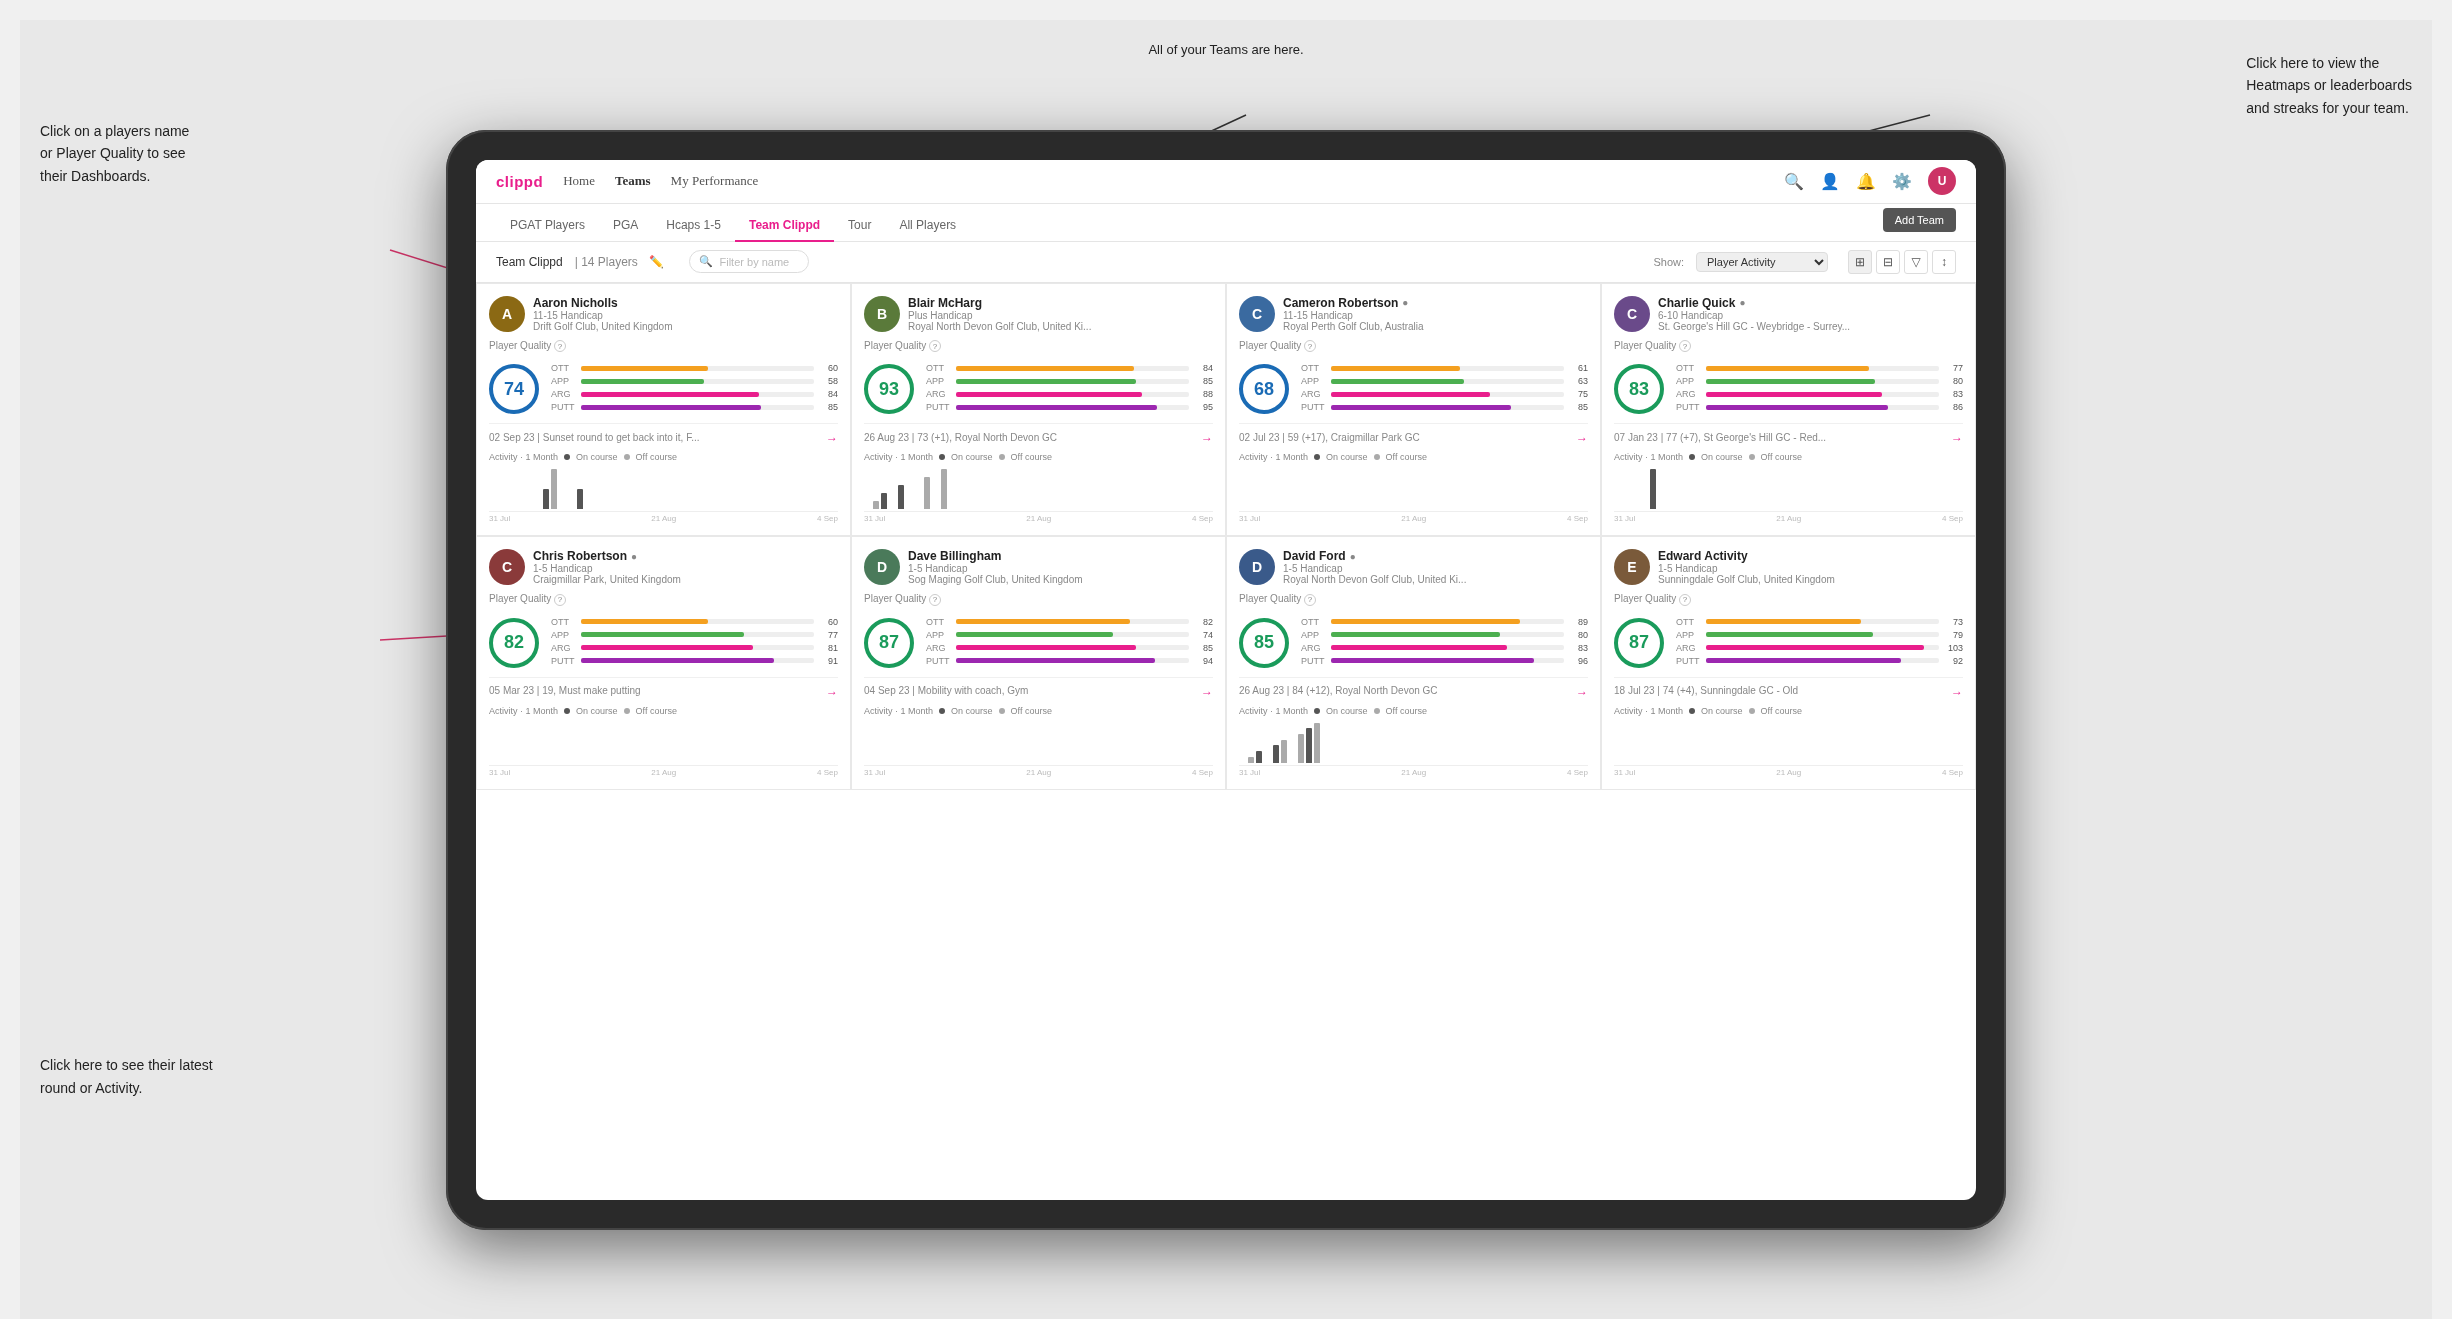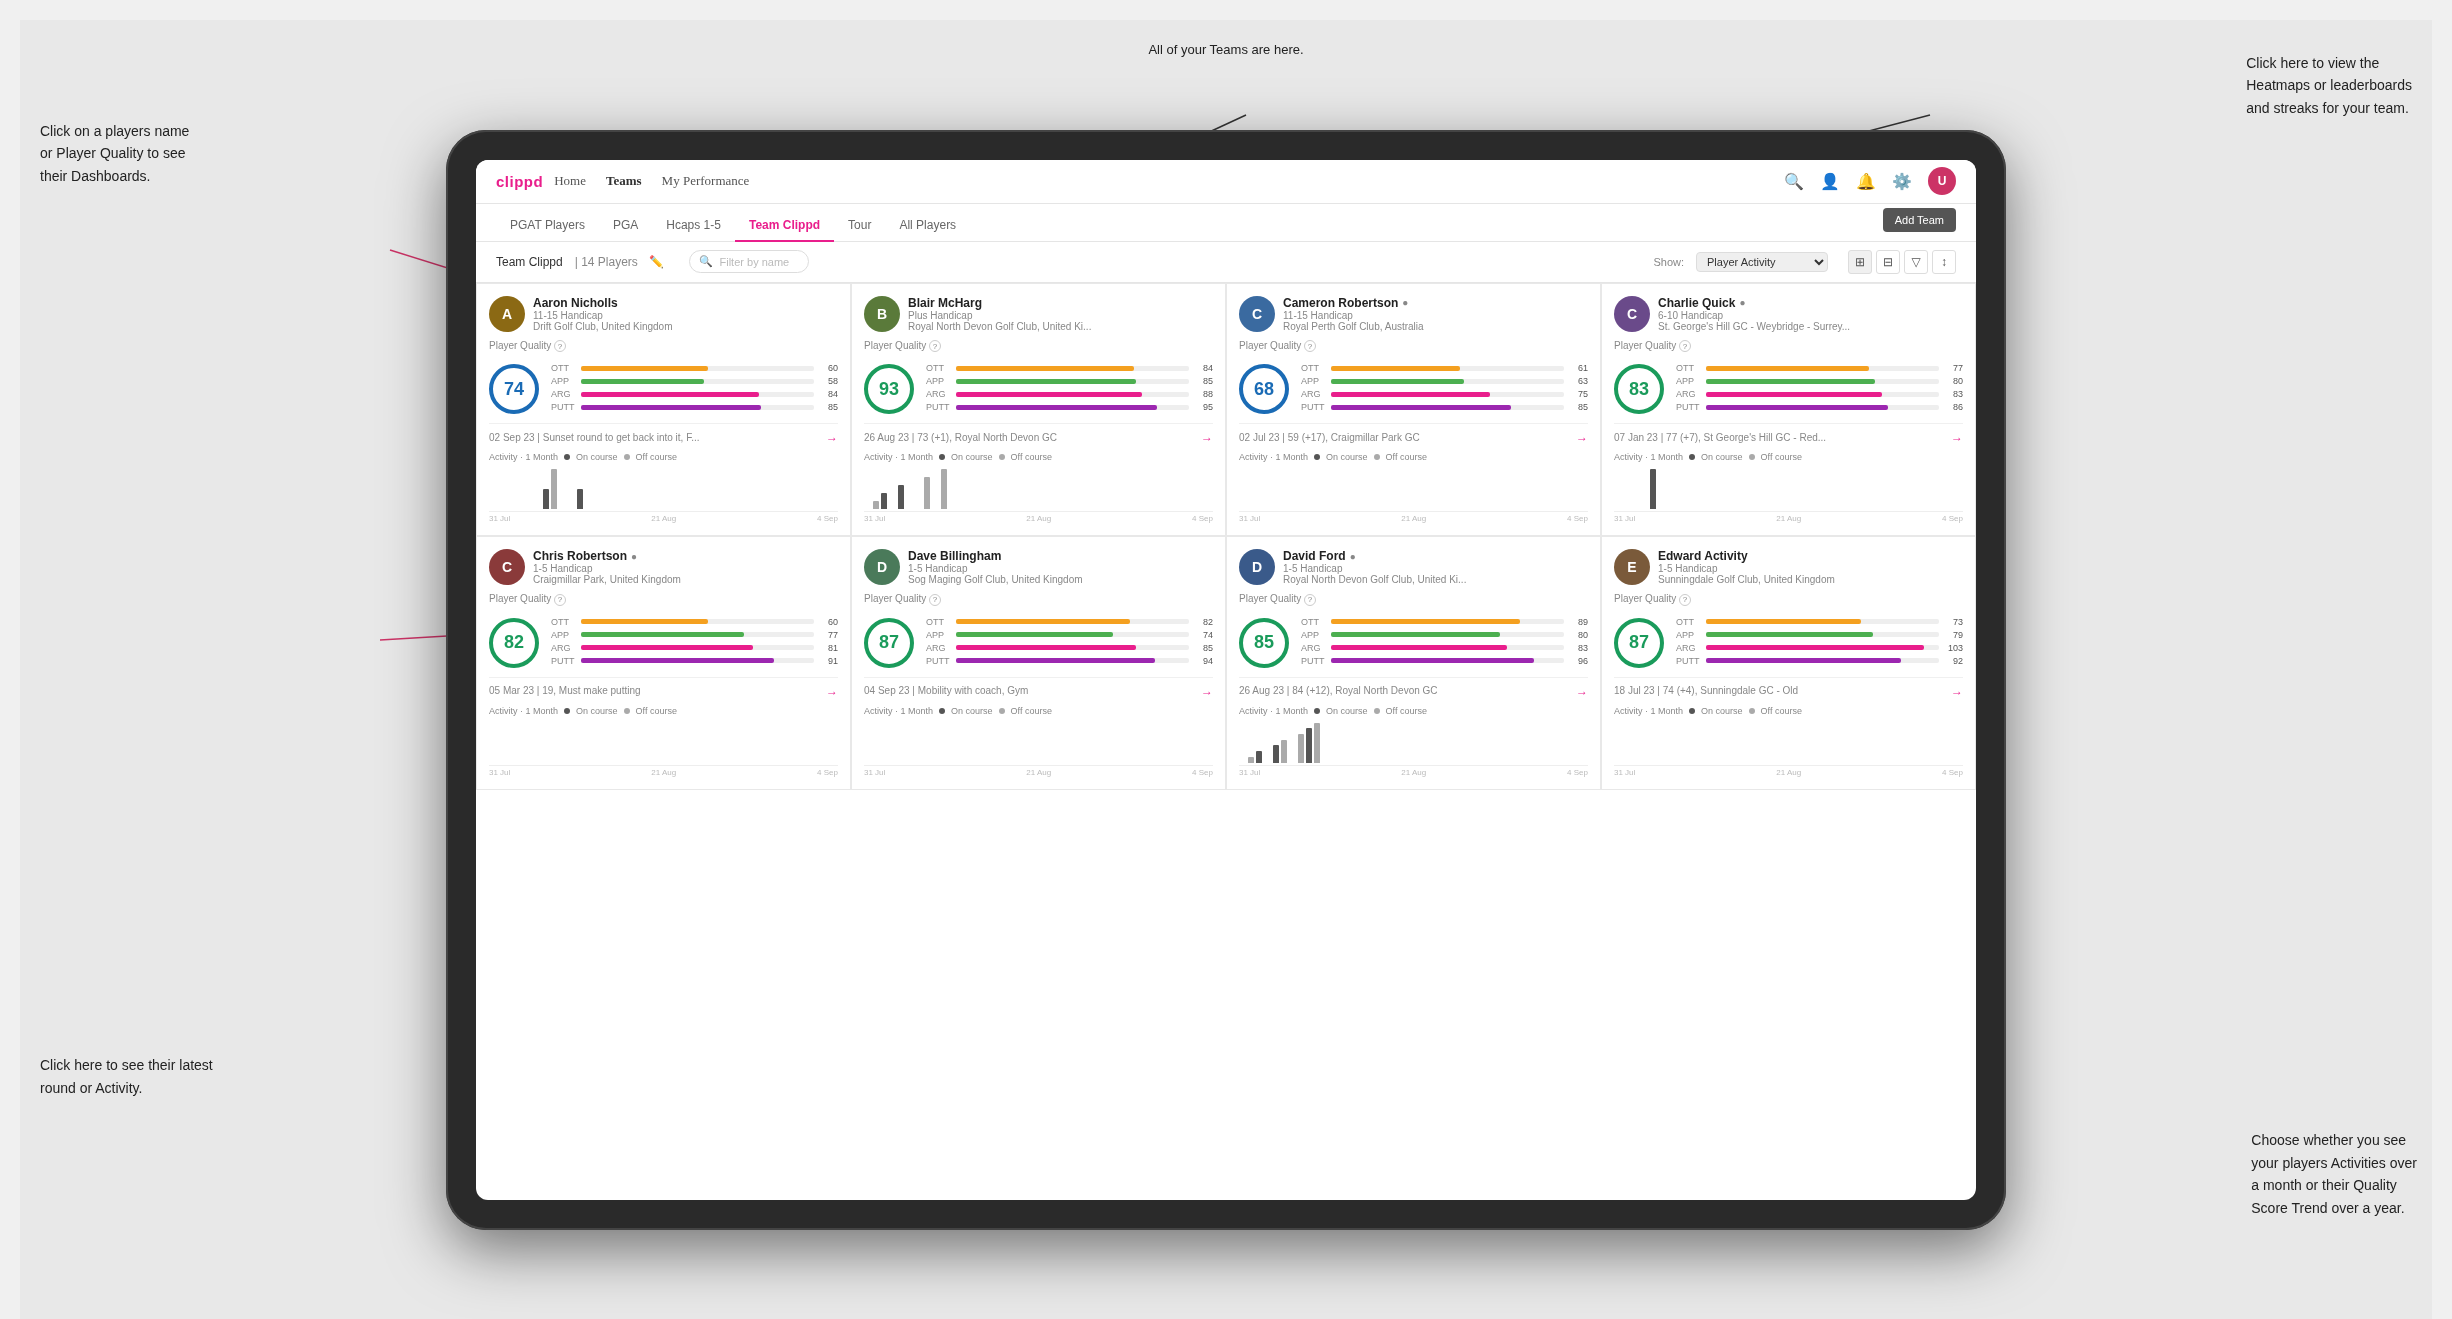--- a/index.html
+++ b/index.html
@@ -45,21 +45,21 @@
     }
 
     
     .navbar {
       background: #fff;
       border-bottom: 1px solid #e5e5e5;
       padding: 0 20px;
       height: 44px;
       display: flex;
       align-items: center;
-      gap: 11px;
+      gap: 20px;
       flex-shrink: 0;
     }
 
     .navbar-brand {
       color: #e91e8c;
       font-weight: 700;
       font-size: 15px;
       letter-spacing: 0.5px;
     }
 
@@ -520,23 +520,20 @@
   </div>
 
   <div class="annotation ann-left-top" style="top:100px; left:20px; font-size:14px; line-height:1.6;">
     Click on a players name<br>or Player Quality to see<br>their Dashboards.
   </div>
 
   <div class="annotation ann-left-bottom" style="bottom:240px; left:20px; font-size:14px; line-height:1.6;">
     Click here to see their latest<br>round or Activity.
   </div>
 
-  <div class="annotation ann-right-bottom" style="bottom:120px; right:15px; font-size:14px; line-height:1.6;">
-    Choose whether you see<br>your players Activities over<br>a month or their Quality<br>Score Trend over a year.
-  </div>
 
   <svg class="annotations-svg">
 
     <line x1="1226" y1="95" x2="1010" y2="195" stroke="#333" stroke-width="1.5" marker-end="url(#arr)"></line>
 
     <line x1="1910" y1="95" x2="1470" y2="210" stroke="#333" stroke-width="1.5" marker-end="url(#arr)"></line>
 
     <line x1="370" y1="230" x2="530" y2="280" stroke="#cc3366" stroke-width="1.5" marker-end="url(#arr-pink)"></line>
 
     <line x1="360" y1="620" x2="530" y2="610" stroke="#cc3366" stroke-width="1.5" marker-end="url(#arr-pink)"></line>

